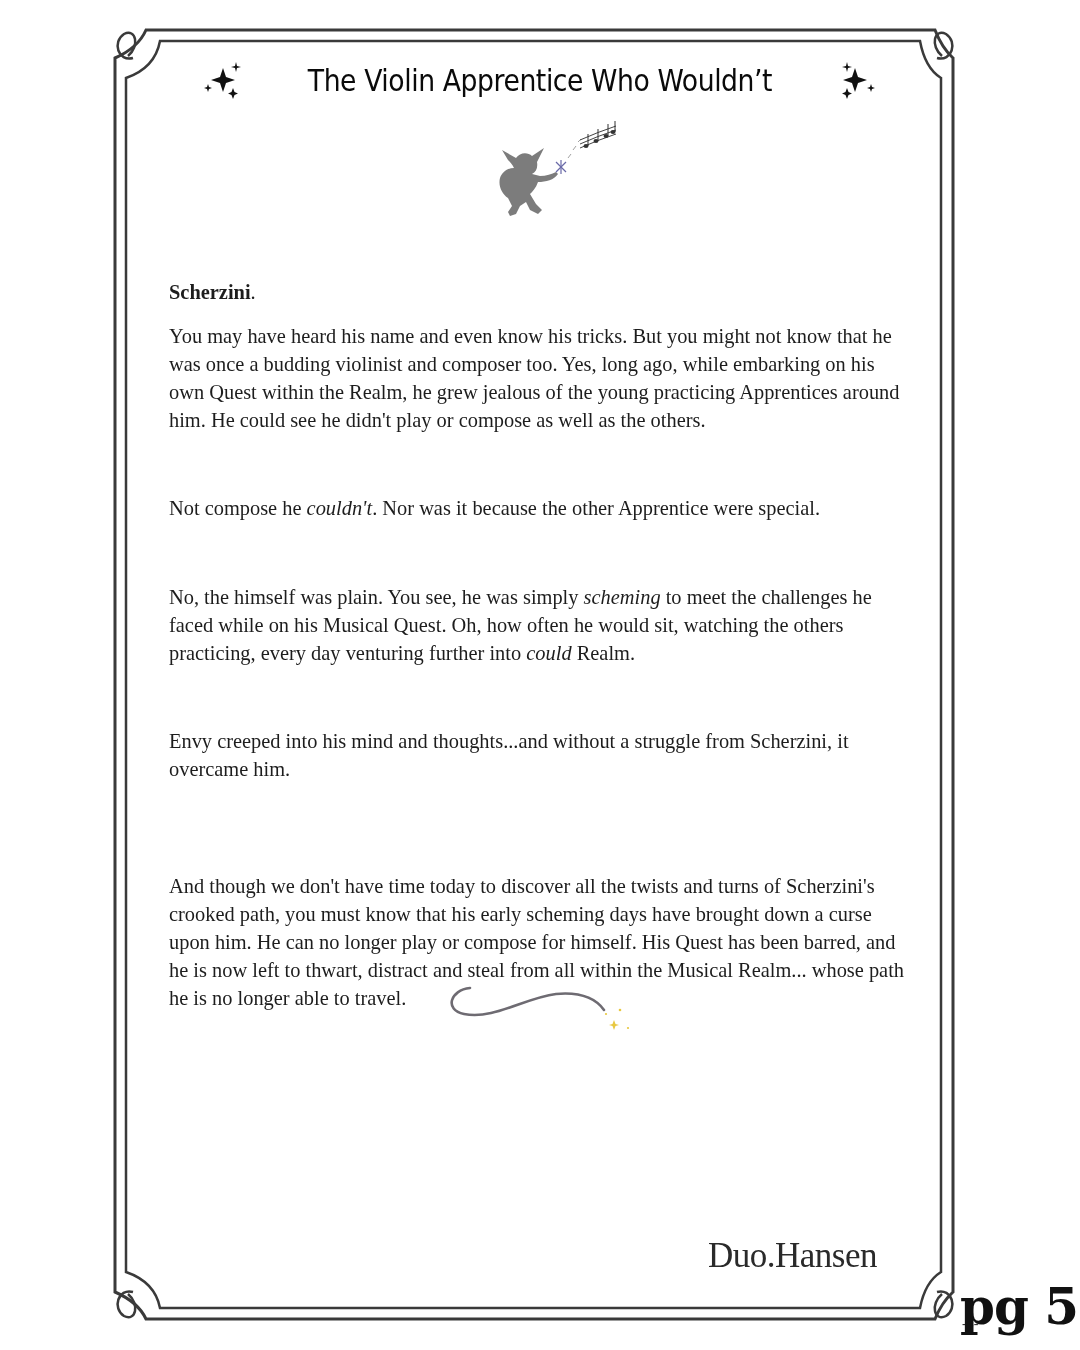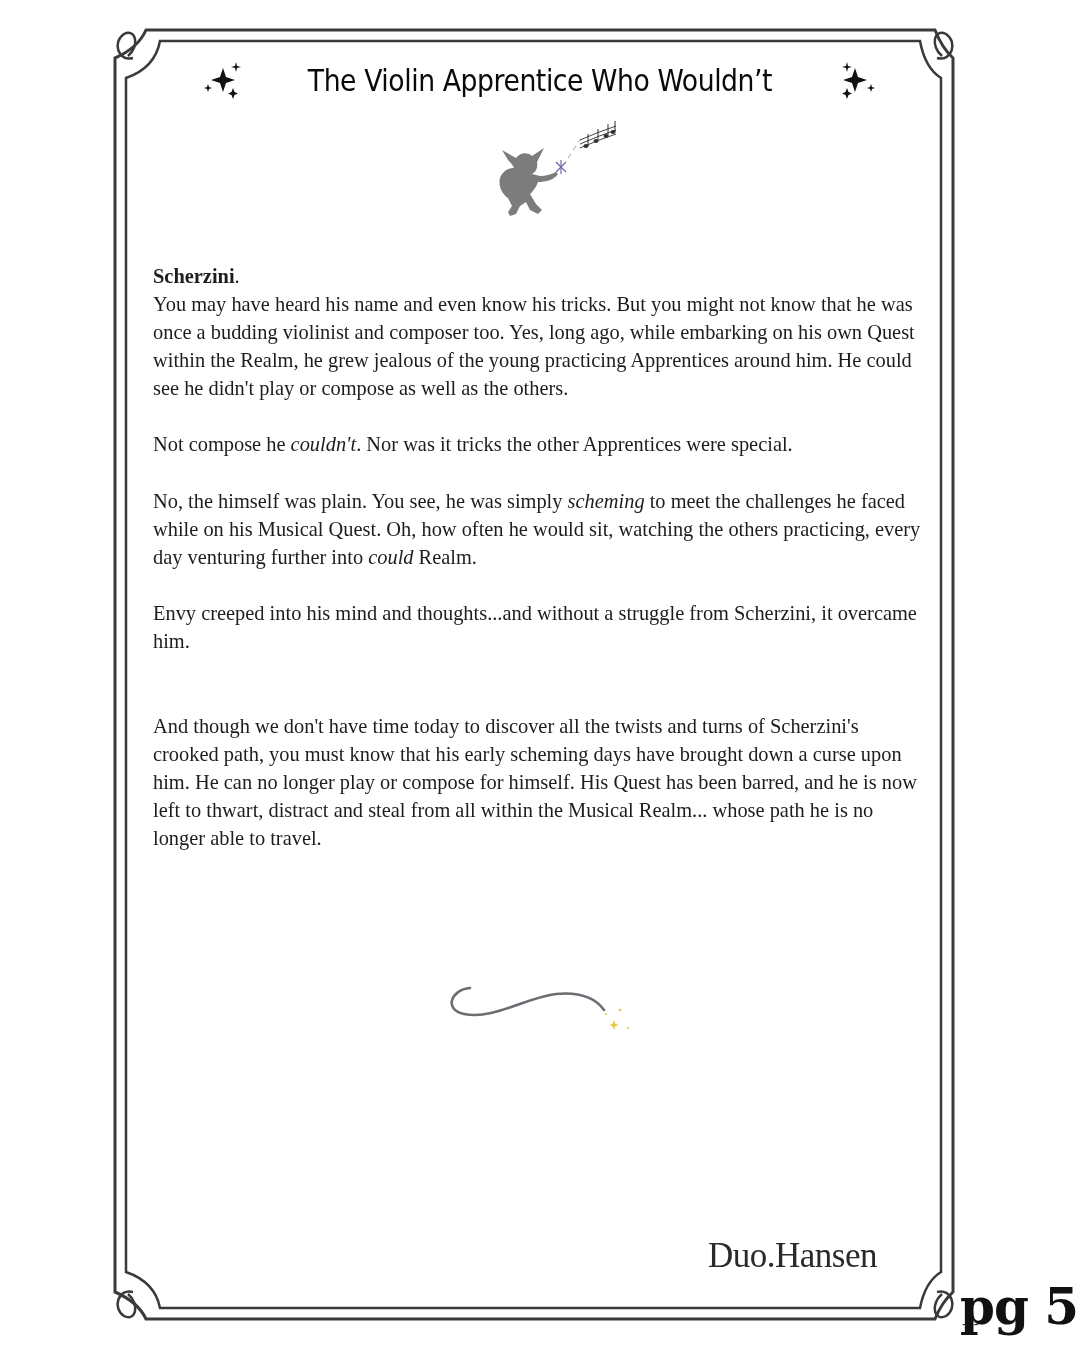--- a/index.html
+++ b/index.html
@@ -17,21 +17,21 @@
       font-family: "DejaVu Sans", sans-serif; font-size: 31px; font-weight: 400;
       letter-spacing: -0.5px; color: #0a0a0a; transform: scaleX(0.86); white-space: nowrap;
       font-style: normal;
     }
     .sparkles { width: 44px; height: 40px; }
     .goblin { position: absolute; left: 482px; top: 118px; width: 140px; height: 105px; }
     .text-block {
       position: absolute; left: 153px; top: 262px; width: 770px;
       font-family: "Liberation Serif", serif; font-size: 20.4px; line-height: 28.1px; color: #1d1d1d;
     }
-    .text-block p { margin: 0; }
+    .text-block p { margin: 16px; }
     .heading { font-weight: bold; }
     .gap1 { height: 28px; }
     .gap2 { height: 57px; }
     .swirl { position: absolute; left: 444px; top: 984px; width: 192px; height: 52px; }
     .signature {
       position: absolute; left: 708px; top: 1236px;
       font-family: "Liberation Serif", serif; font-size: 35px; color: #2a2a2a; letter-spacing: -0.5px;
     }
     .page-num-small {
       position: absolute; left: 962px; top: 1316px; font-family: "Liberation Serif", serif;
@@ -110,21 +110,21 @@
   </g>
 </svg>
 
 <div class="text-block">
   <p>
     <span class="heading">Scherzini</span><span>.</span>
   </p>
   <p>You may have heard his name and even know his tricks. But you might not know that he was once a budding violinist and composer too. Yes, long ago, while embarking on his own Quest within the Realm, he grew jealous of the young practicing Apprentices around him. He could see he didn't play or compose as well as the others.</p>
   <div class="gap1"></div>
   <p>
-    <span>Not compose he </span><em>couldn't</em><span>. Nor was it tricks the other Apprentices were special.</span>
+    <span>Not compose he </span><em>couldn't</em><span>. Nor was it because the other Apprentice were special.</span>
   </p>
   <div class="gap1"></div>
   <p>
     <span>No, the himself was plain. You see, he was simply </span><em>scheming</em><span> to meet the challenges he faced while on his Musical Quest.  Oh, how often he would sit, watching the others practicing, every day venturing further into </span><em>could</em><span> Realm.</span>
   </p>
   <div class="gap1"></div>
   <p>Envy creeped into his mind and thoughts...and without a struggle from Scherzini, it overcame him.</p>
   <div class="gap2"></div>
   <p>And though we don't have time today to discover all the twists and turns of Scherzini's crooked path, you must know that his early scheming days have brought down a curse upon him. He can no longer play or compose for himself. His Quest has been barred, and he is now left to thwart, distract and steal from all within the Musical Realm... whose path he is no longer able to travel.</p>
 </div>

